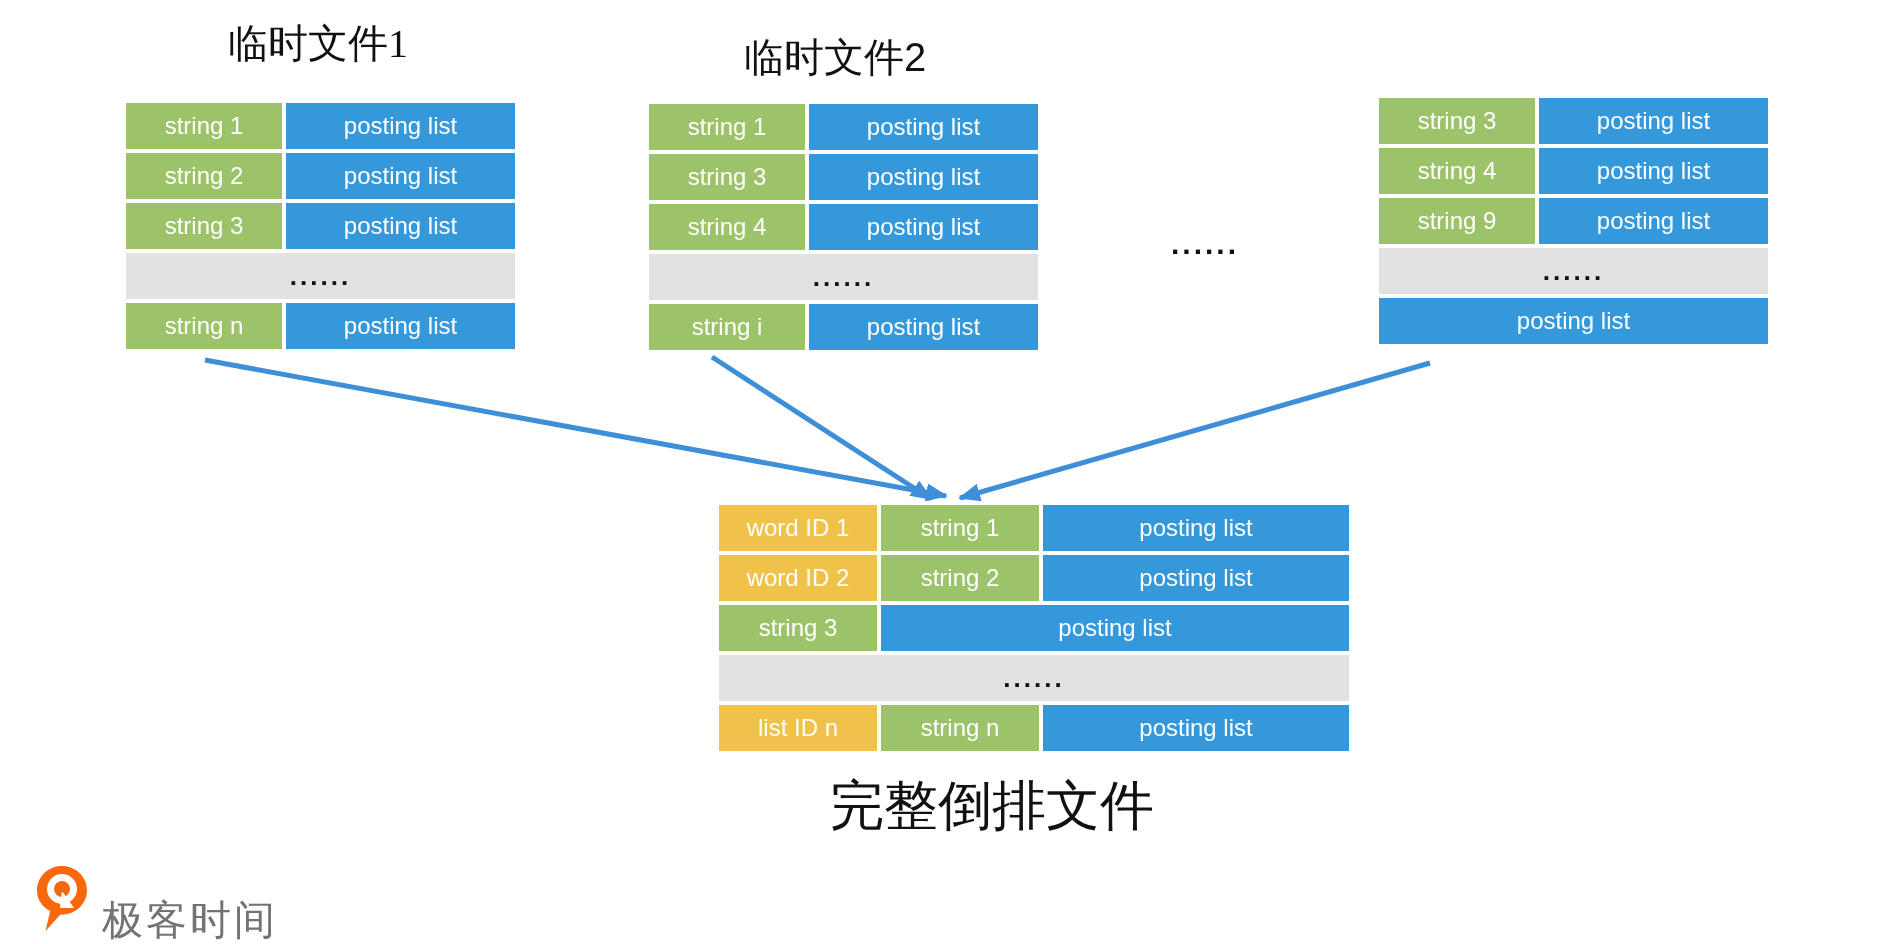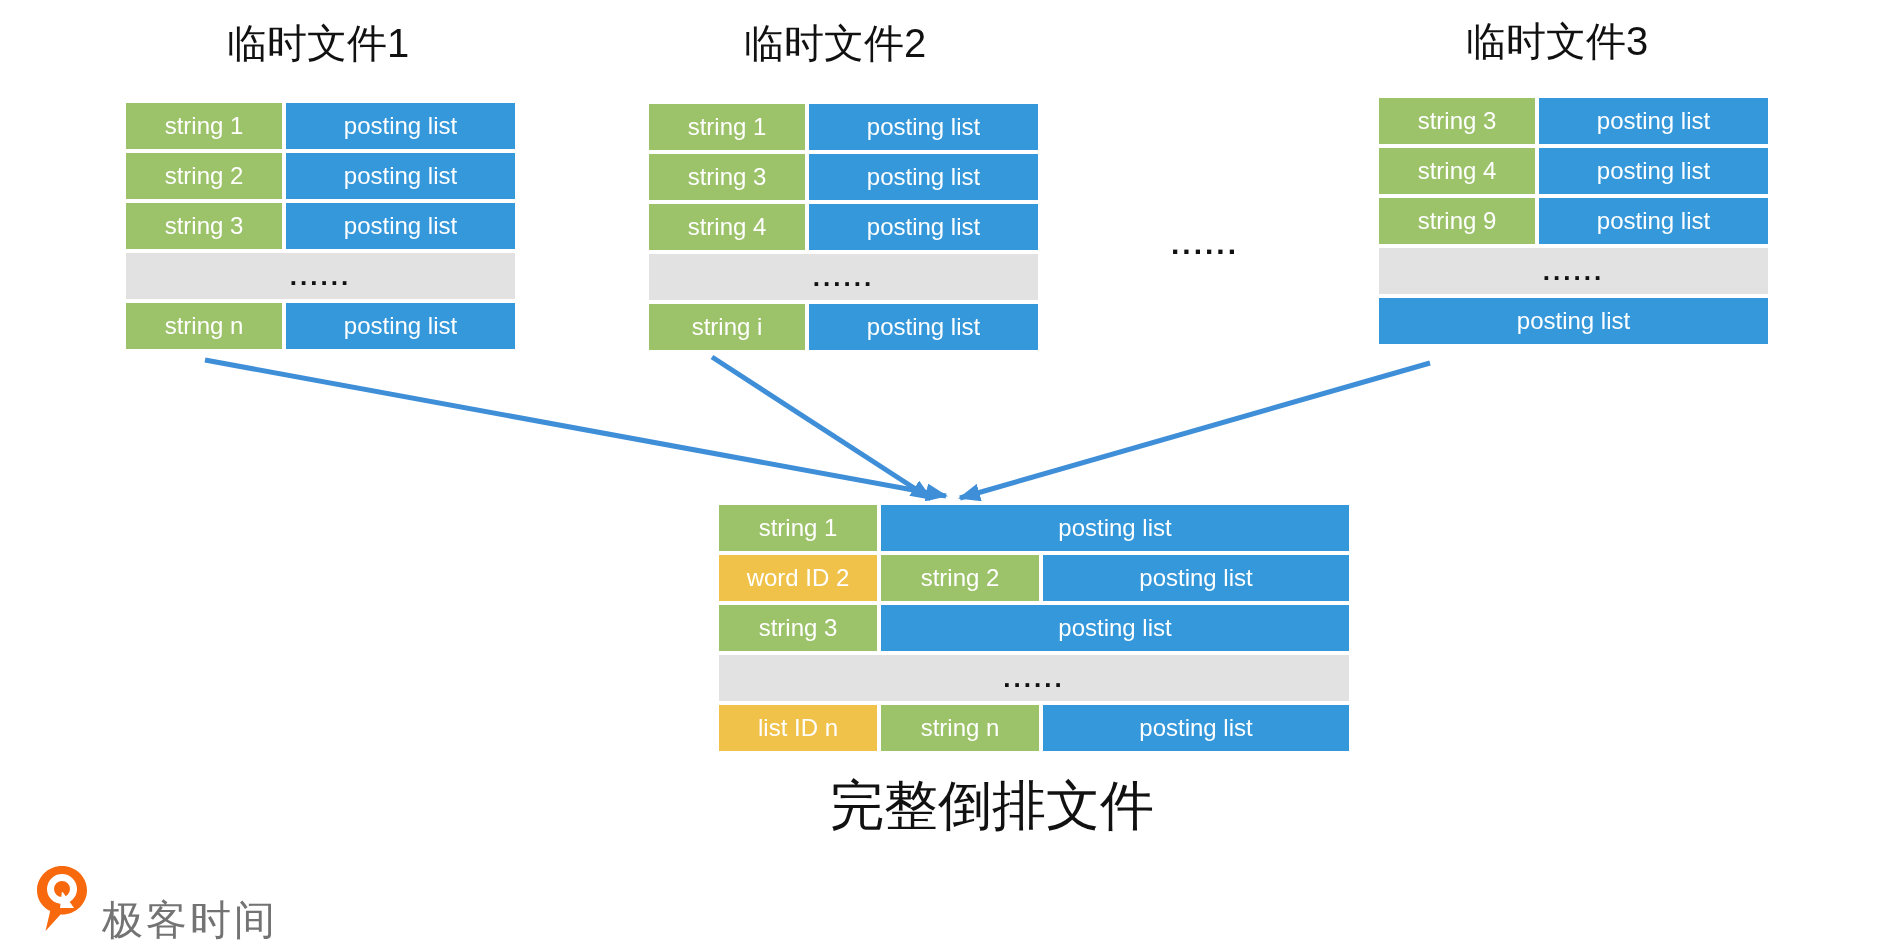--- a/index.html
+++ b/index.html
@@ -53,23 +53,22 @@
   .logo { position:absolute; left:36px; top:856px; display:flex; align-items:center; gap:14px; }
   .logo-text {
     color:#737373; font-size:41px; font-weight:500; letter-spacing:3px; white-space:nowrap;margin-top:37px;
   }
 </style>
 </head>
 <body>
 
 <div class="canvas">
 
-  <div class="table-title" style="left:318px; top:16px;">临时文件1</div>
-  <div class="table-title" style="left:835px; top:16px;">临时文件2</div>
-  <div class="table-title" style="left:1557px; top:14px;">临时文件3</div>
+  <div class="table-title" style="left:318px; top:16px;font-family:Liberation Serif, serif;">临时文件1</div>
+  <div class="table-title" style="left:835px; top:30px;">临时文件2</div>
 
   <div class="dtable temp-table" style="left:107px; top:103px;">
     <div class="drow">
       <div class="cell key-cell">string 1</div>
       <div class="cell val-cell">posting list</div>
     </div>
     <div class="drow">
       <div class="cell key-cell">string 2</div>
       <div class="cell val-cell">posting list</div>
     </div>
@@ -137,20 +136,21 @@
         <path d="M0,0 L22,9 L0,18 Z" fill="#3E8ED8"></path>
       </marker>
     </defs>
     <line x1="205" y1="360" x2="946" y2="496" stroke="#3E8ED8" stroke-width="5" marker-end="url(#ah)"></line>
     <line x1="712" y1="357" x2="931" y2="499" stroke="#3E8ED8" stroke-width="5" marker-end="url(#ah)"></line>
     <line x1="1430" y1="363" x2="960" y2="498" stroke="#3E8ED8" stroke-width="5" marker-end="url(#ah)"></line>
   </svg>
 
   <div class="dtable merged-table" style="left:700px; top:505px;">
     <div class="drow">
+      <div class="cell id-cell">word ID 1</div>
       <div class="cell mkey-cell">string 1</div>
       <div class="cell val-cell">posting list</div>
     </div>
     <div class="drow">
       <div class="cell id-cell">word ID 2</div>
       <div class="cell mkey-cell">string 2</div>
       <div class="cell val-cell">posting list</div>
     </div>
     <div class="drow">
       <div class="cell mkey-cell">string 3</div>

